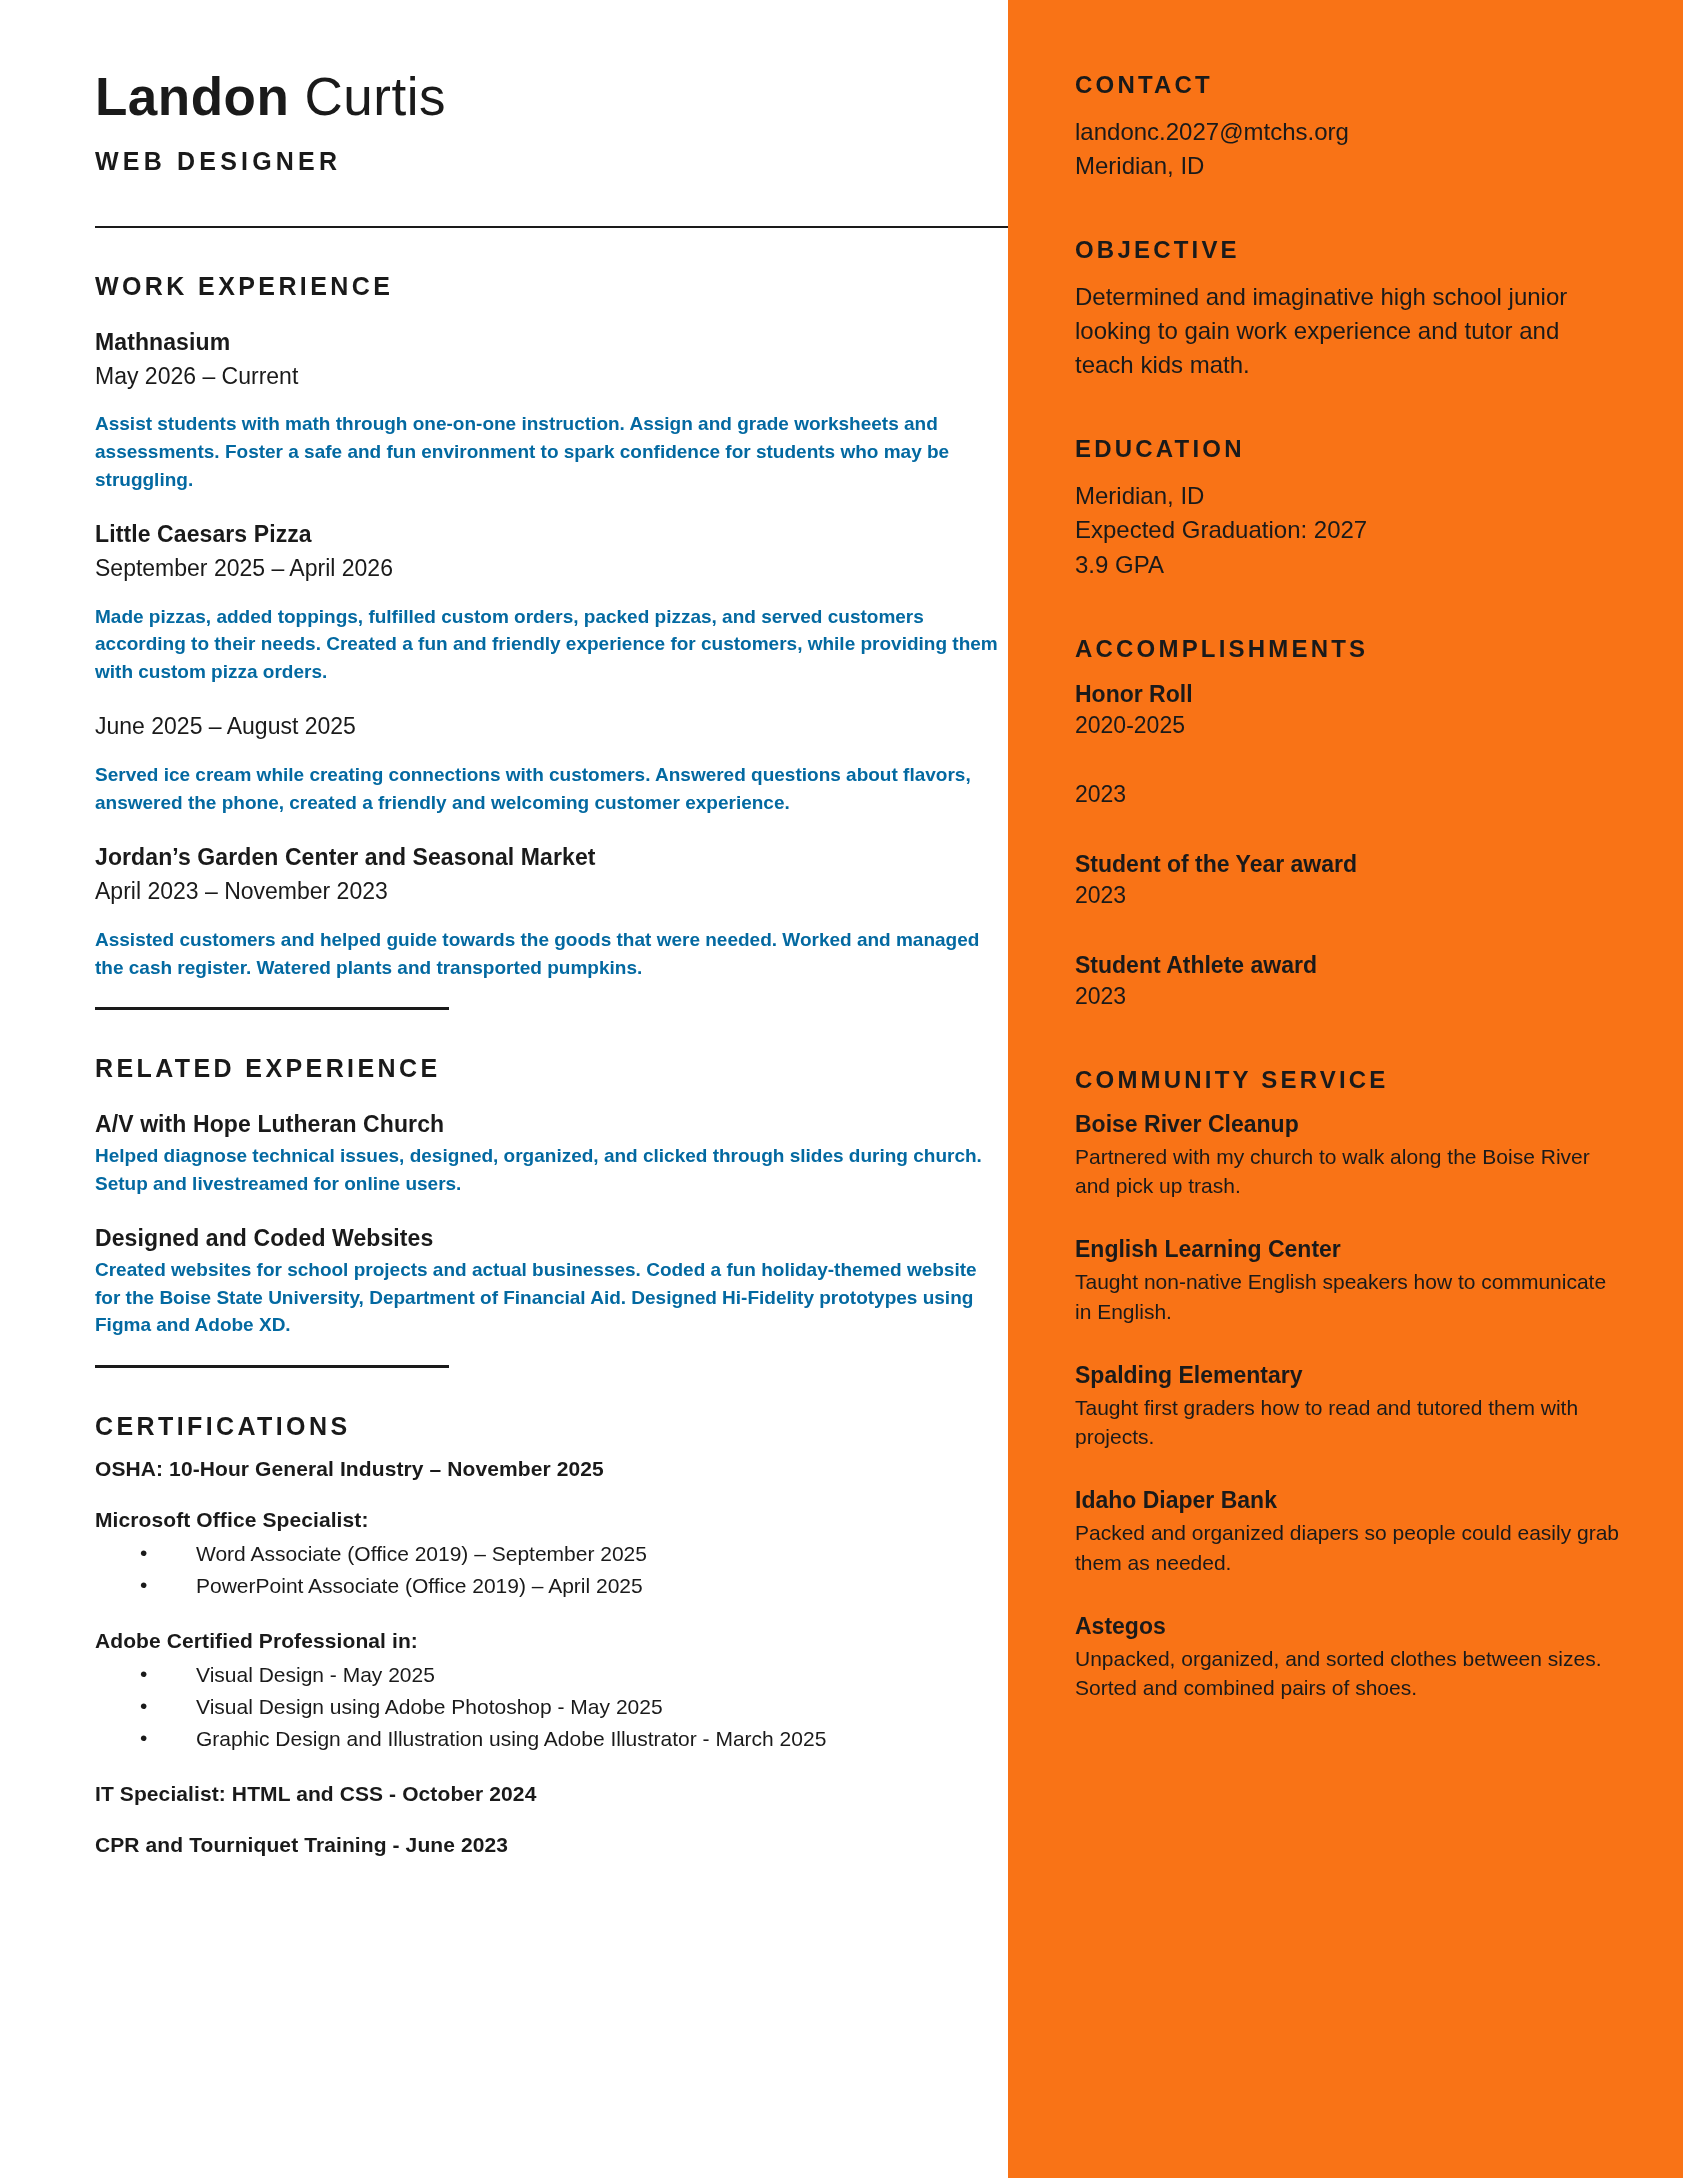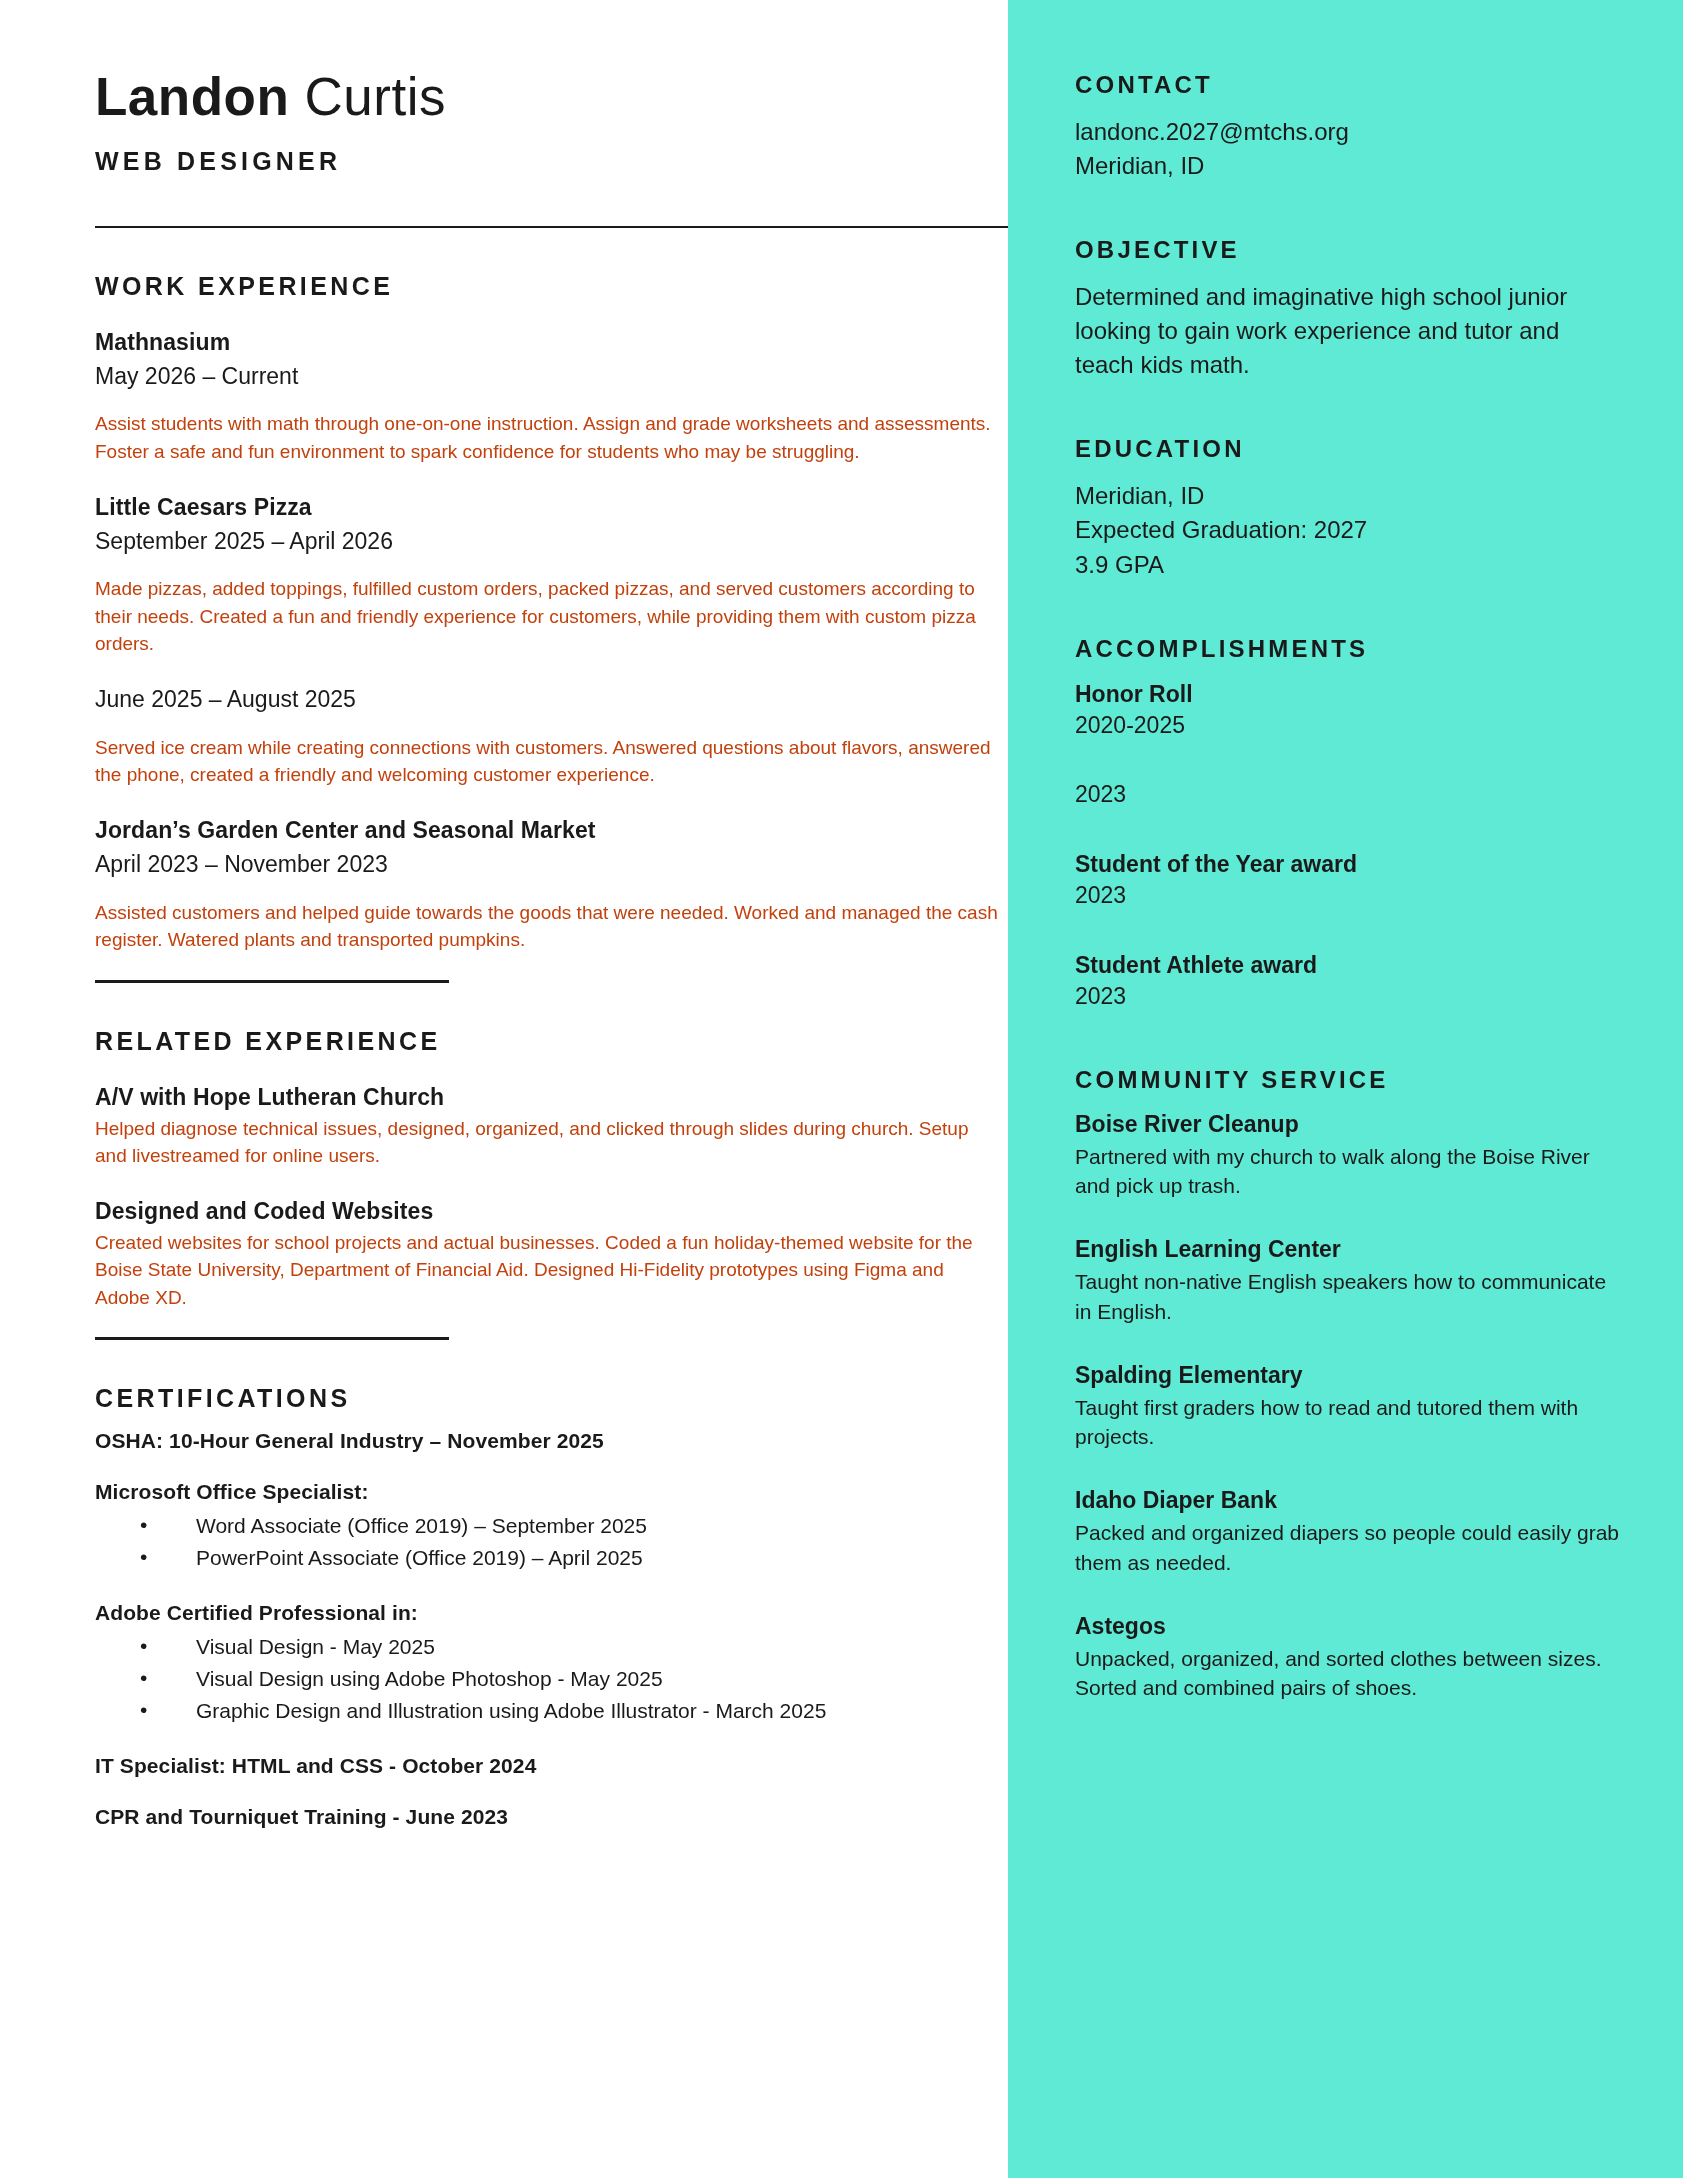--- a/index.html
+++ b/index.html
@@ -77,25 +77,25 @@
     line-height: 1.35;
   }
   .entry-dates {
     font-size: 23px;
     font-weight: 400;
     line-height: 1.38;
     margin-top: 3px;
   }
   .entry-desc {
     font-size: 19px;
-    font-weight: 400;
+    font-weight: 700;
     line-height: 1.45;
     width: 903px;
     margin-top: 18px;
-    color: #c2410c;
+    color: #0369a1;
   }
   .entry-desc.tight { margin-top: 2px; }
 
   
   .cert-line {
     font-size: 21px;
     font-weight: 700;
     margin-top: 27px;
     letter-spacing: 0.1px;
   }
@@ -117,21 +117,21 @@
     position: absolute;
     left: 45px;
     top: -1px;
     font-size: 21px;
   }
 
   
   .sidebar {
     width: 715px;
     height: 2178px;
-    background: #5eead4;
+    background: #f97316;
     padding: 71px 63px 0 67px;
   }
 
   .side-title {
     font-size: 24px;
     font-weight: 700;
     letter-spacing: 3.2px;
     margin: 0 0 16px 0;
   }
   .side-title.spaced { margin-top: 53px; }

